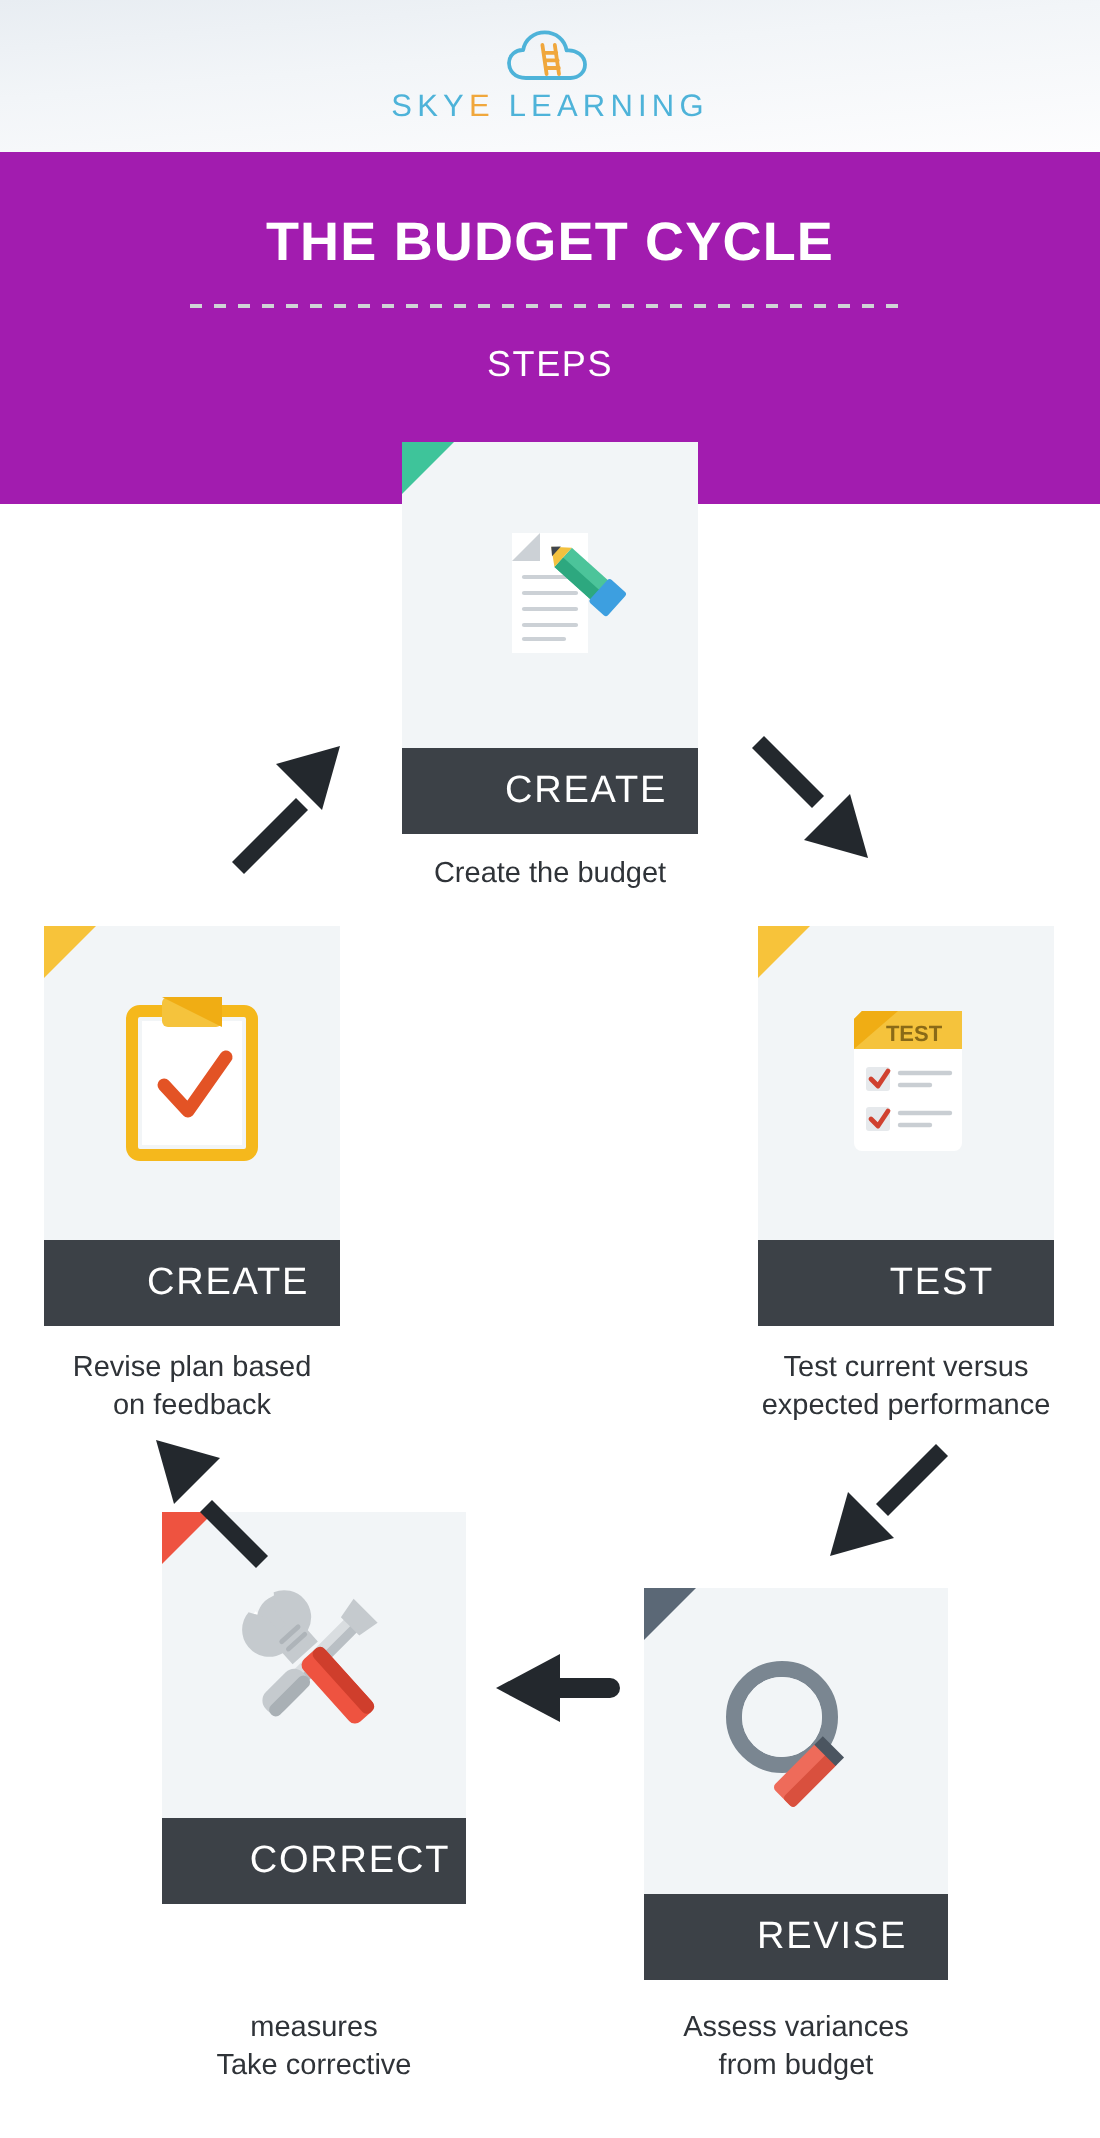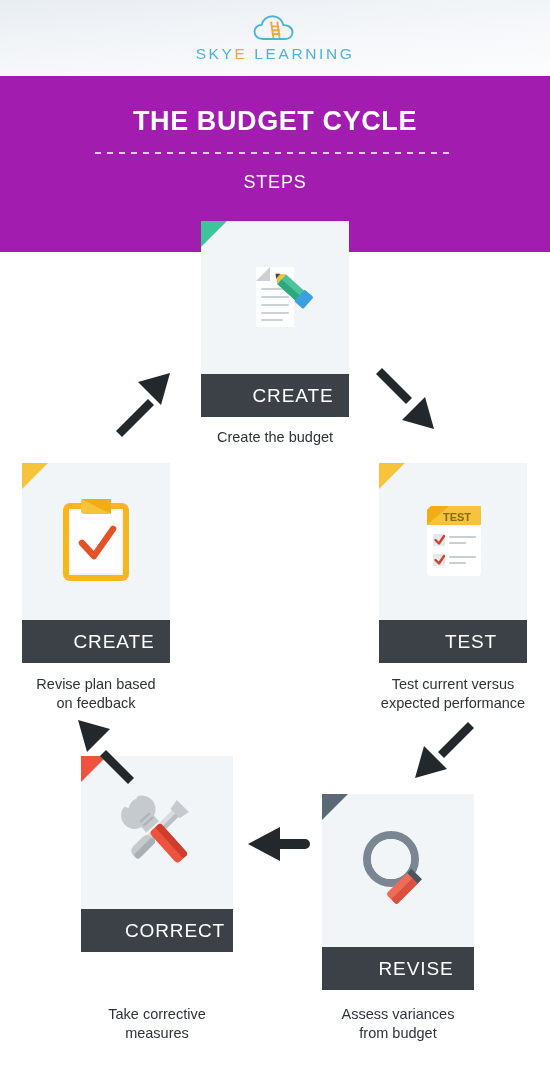--- a/index.html
+++ b/index.html
@@ -202,22 +202,22 @@
             <line x1="40.5" y1="26" x2="51.5" y2="26"></line>
             <line x1="40.5" y1="31" x2="51.5" y2="31"></line>
           </g>
         </g>
       </svg>
     </div>
   </div>
   <div class="bar">CORRECT</div>
 </div>
 <div class="caption" style="left:42px; top:1005px;">
+  <div>measures</div>
   <div>Take corrective</div>
-  <div>measures</div>
 </div>
 
 <div class="card" style="left:322px; top:794px; width:152px;">
   <div class="art" style="height:153px;">
     <div class="corner slate"></div>
     <div class="icon-wrap">
       <svg width="90" height="88" viewBox="0 0 90 88">
         <circle cx="38" cy="34" r="24" fill="none" stroke="#7a8691" stroke-width="8"></circle>
         <circle cx="38" cy="34" r="20" fill="#f2f5f7"></circle>
         <g transform="rotate(45 57 55)">

